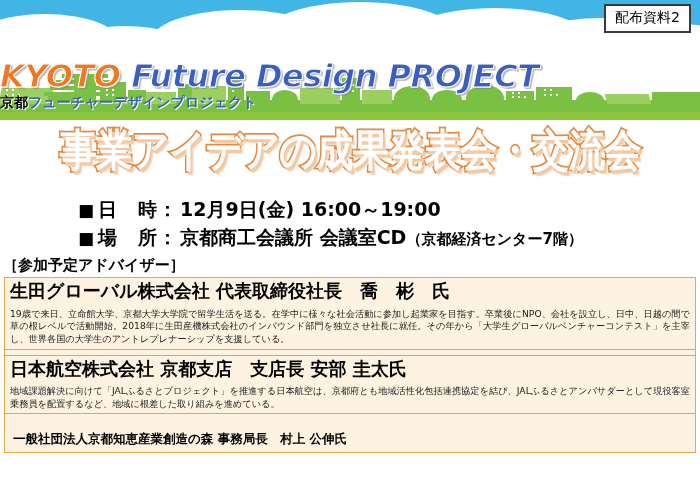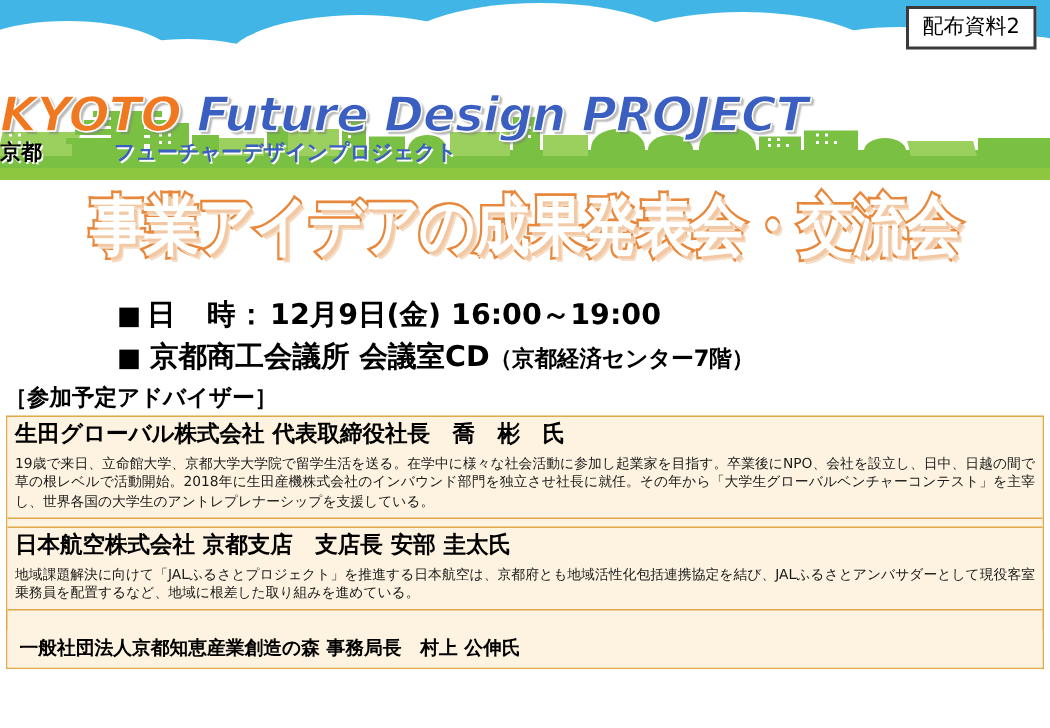--- a/index.html
+++ b/index.html
@@ -88,21 +88,21 @@
     text-shadow: 1px 1px 0 #c0c0c0, 2px 2px 1px rgba(120,120,120,.5);
   }
   .subtitle {
     margin-top: 3px;
     font-size: 14px;
     font-weight: bold;
     white-space: nowrap;
     font-family: "DejaVu Sans", sans-serif;
   }
   .s-kyoto { color: #000000; text-shadow: 1px 1px 0 #ffffff; }
-  .s-rest  { color: #3b5fc0; text-shadow: 1px 1px 0 #ffffff; padding-left: 48px; }
+  .s-rest  { color: #3b5fc0; text-shadow: 1px 1px 0 #ffffff; }
 
   
   .doc-badge {
     position: absolute; right: 9px; top: 4px;
     padding: 3px 9px 4px 9px;
     background: #ffffff;
     border: 2px solid #3a3a3a;
     font-size: 14px;
     color: #000000;
     font-family: "DejaVu Sans", sans-serif;
@@ -161,21 +161,21 @@
     background: #fdf3e0;
   }
   .adv-row {
     border-bottom: 1px solid #e0a94a;
     padding: 2px 5px 3px 5px;
     background: #fdf3e0;
   }
   .adv-row:last-child { border-bottom: none; margin-top: 13px; }
   .adv-name {
     font-family: "DejaVu Sans", sans-serif;
-    font-size: 15px;
+    font-size: 18px;
     font-weight: bold;
     color: #000000;
     line-height: 1.25;
     white-space: nowrap;
   }
   .adv-bio {
     font-family: "DejaVu Sans", sans-serif;
     font-size: 9.2px;
     color: #1a1a1a;
     line-height: 1.38;
@@ -279,20 +279,21 @@
   </div>
 
   <div class="info">
     <div class="info-row">
       <span class="sq">■</span>
       <span class="lbl">日　時：</span>
       <span class="val">12月9日(金) 16:00～19:00</span>
     </div>
     <div class="info-row">
       <span class="sq">■</span>
+      <span class="lbl">場　所：</span>
       <span class="val">京都商工会議所 会議室CD</span>
       <span class="val-small">（京都経済センター7階）</span>
     </div>
   </div>
 
   <div class="adv-heading">［参加予定アドバイザー］</div>
 
   <div class="adv-table">
 
     <div class="adv-row">

